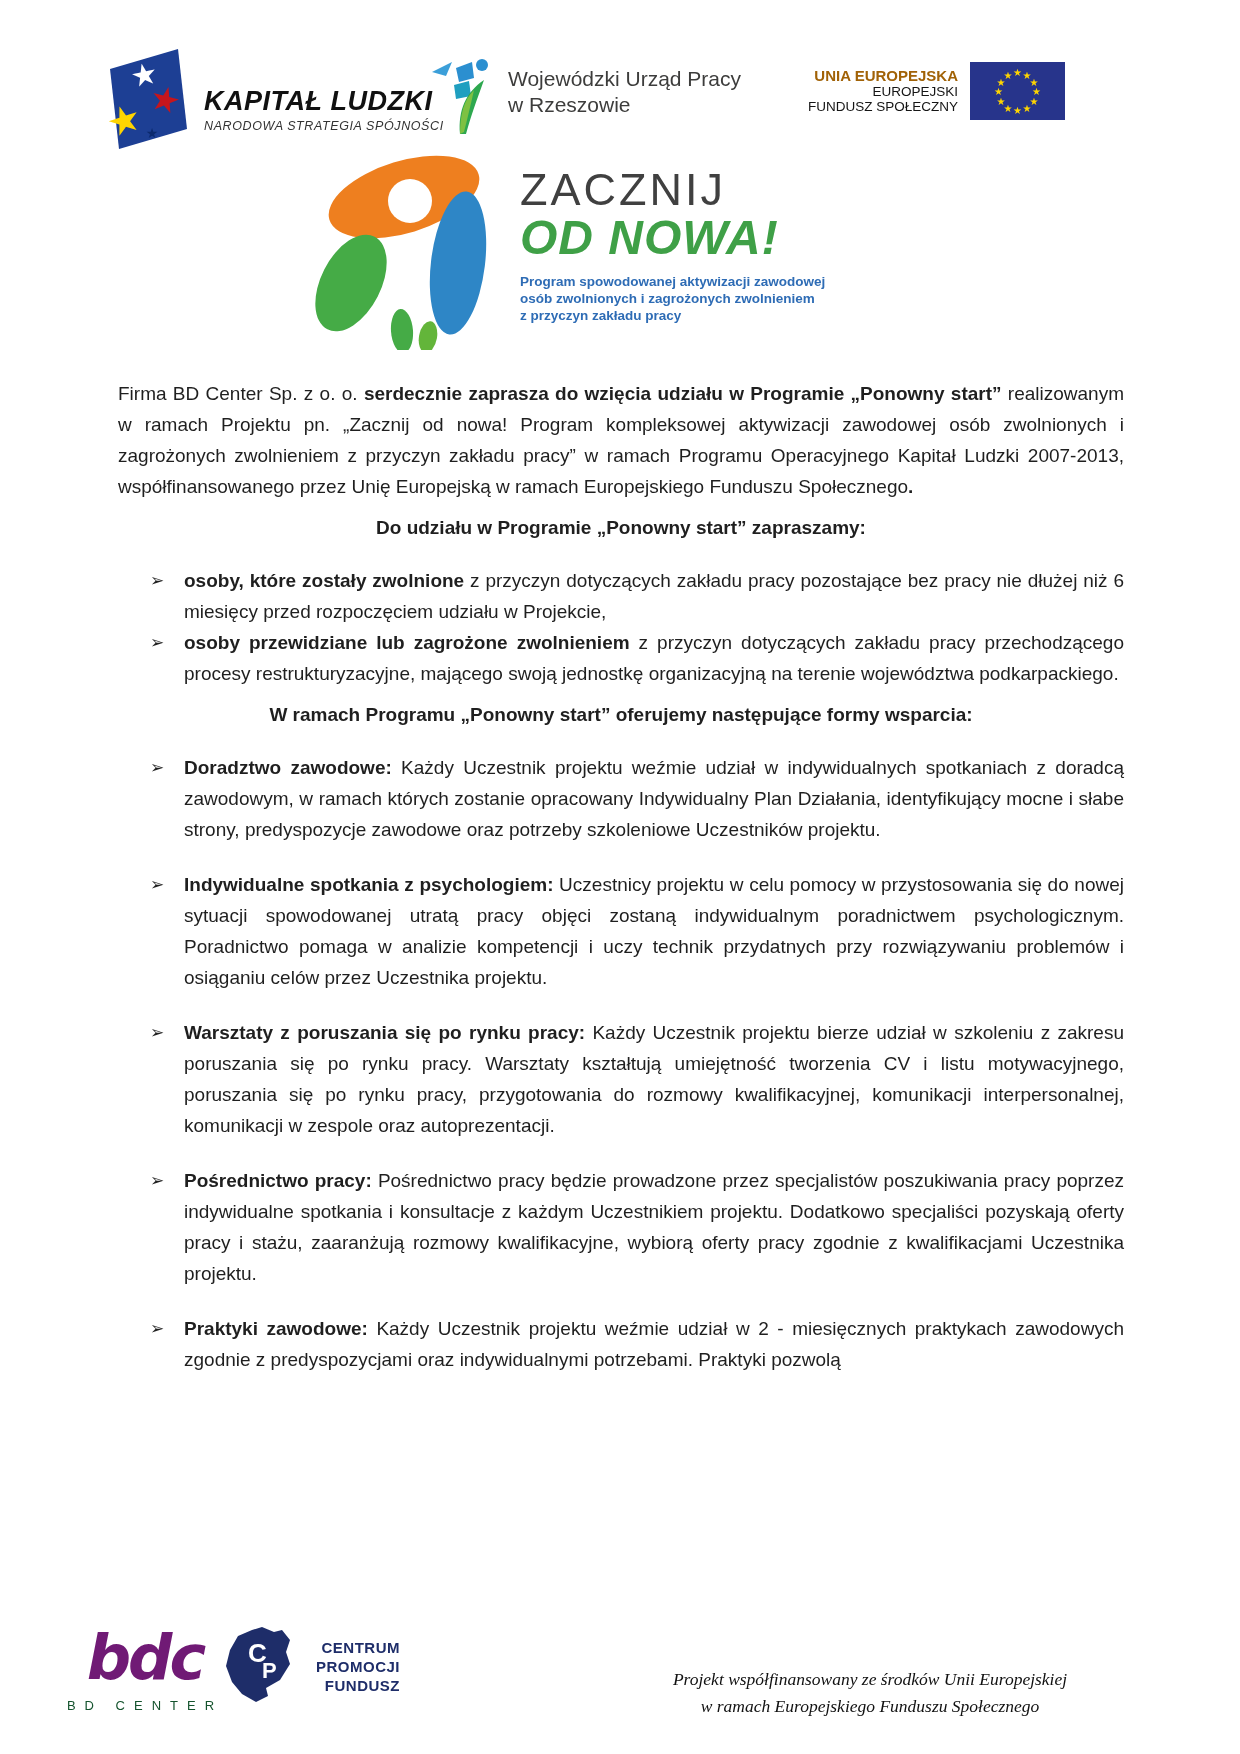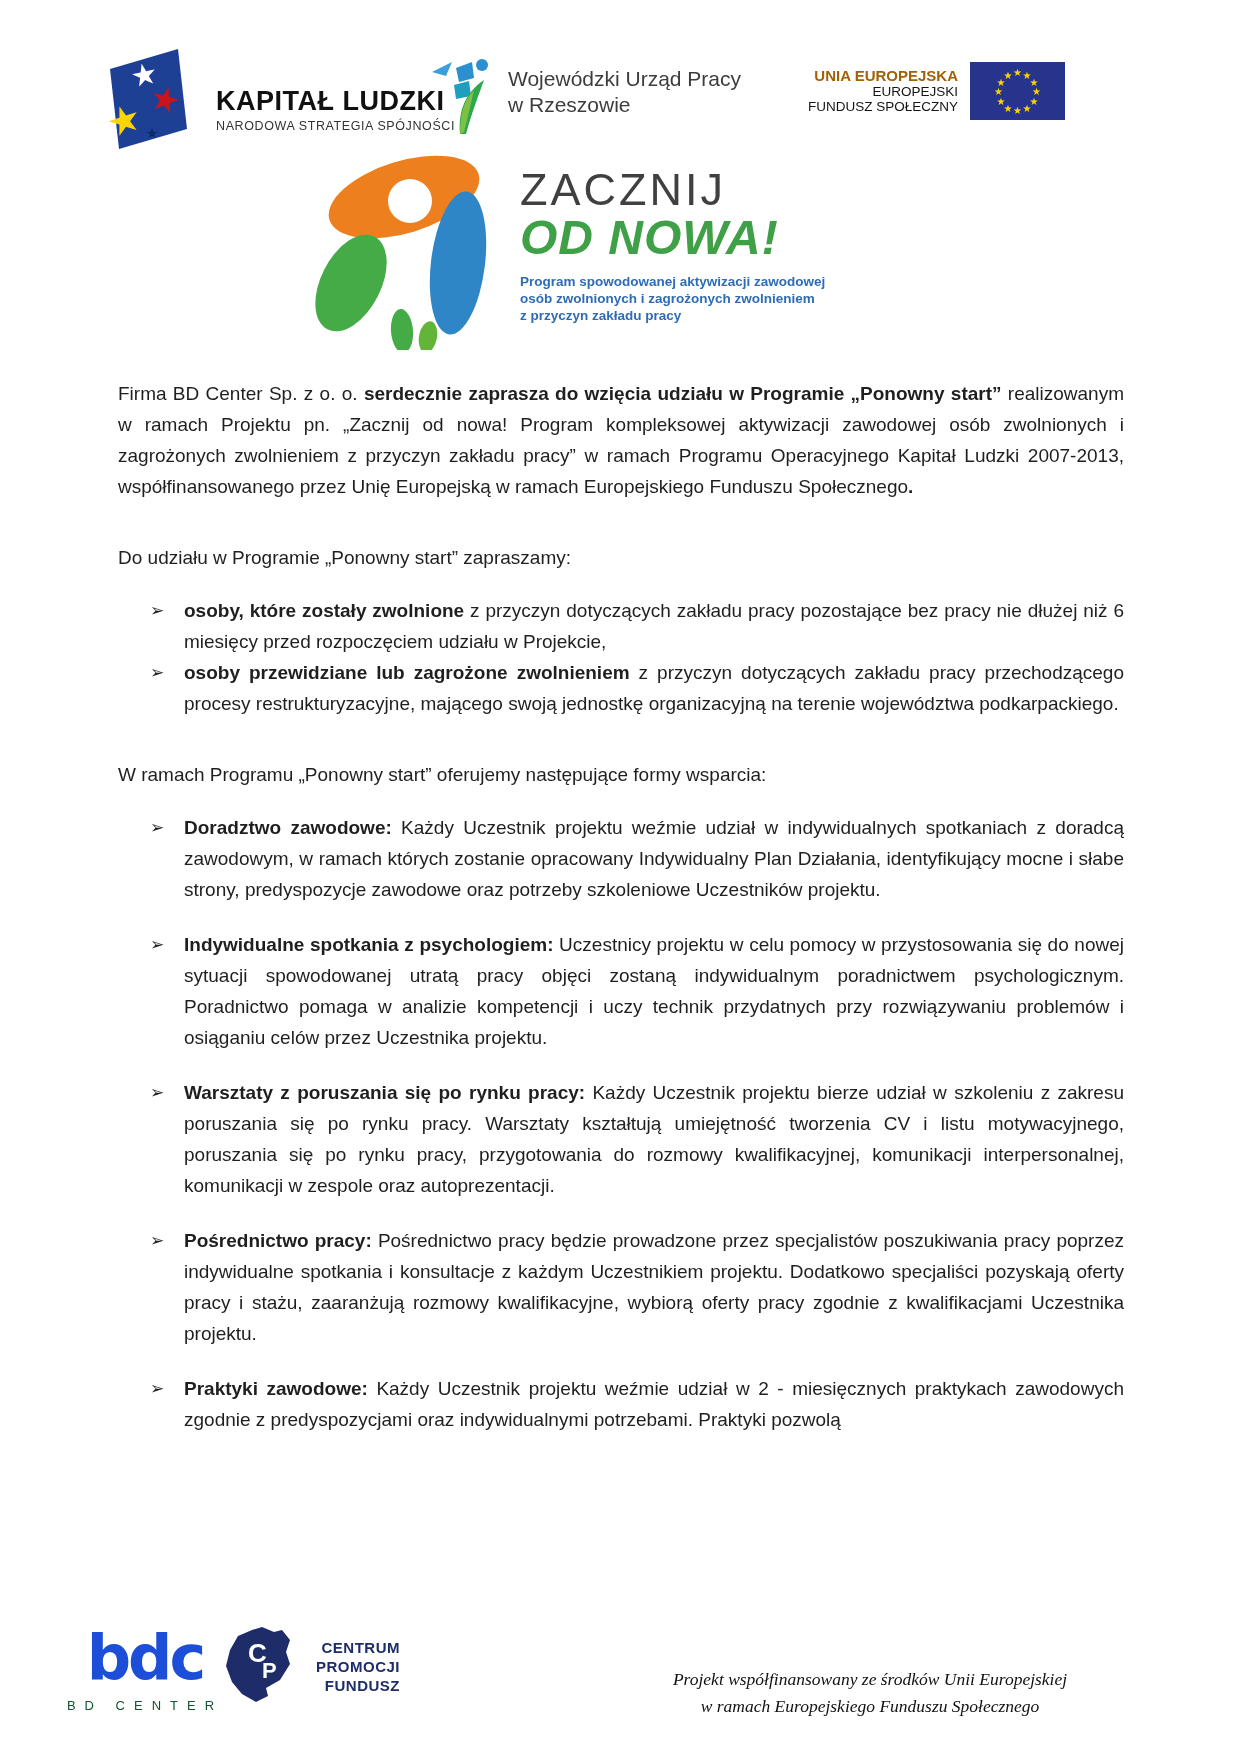--- a/index.html
+++ b/index.html
@@ -5,49 +5,49 @@
   * { margin:0; padding:0; box-sizing:border-box; }
   html,body { background:#888; }
   .page {
     position:relative; width:1240px; height:1754px; margin:0 auto;
     background:#ffffff; overflow:hidden;
     font-family:"Liberation Sans", sans-serif; color:#1f1f1f;
   }
   
   .header { position:absolute; top:0; left:0; width:100%; height:150px; }
   .kl-logo { position:absolute; left:100px; top:45px; display:flex; align-items:center; }
-  .kl-text { margin-left:24px; margin-top:18px; }
+  .kl-text { margin-left:12px; margin-top:18px;font-style:italic; }
   .kl-title { font-size:27px; font-weight:bold; letter-spacing:.5px; color:#111; }
   .kl-sub { font-size:12.5px; letter-spacing:.6px; color:#333; margin-top:2px; }
   .wup-logo { position:absolute; left:430px; top:52px; display:flex; align-items:flex-start; }
   .wup-text { margin-left:10px; margin-top:14px; font-size:21px; line-height:26px; color:#3d3d3c; }
   .eu-logo { position:absolute; left:740px; top:62px; display:flex; align-items:flex-start; }
   .eu-text { width:218px; text-align:right; margin-top:5px; }
   .eu-l1 { font-size:15px; font-weight:bold; color:#a16207; }
   .eu-l2, .eu-l3 { font-size:13.5px; color:#151515; margin-top:0; }
   .eu-flag { margin-left:12px; }
   
   .prog { position:absolute; left:306px; top:145px; display:flex; align-items:flex-start; }
   .prog-text { margin-left:14px; margin-top:22px; }
   .prog-t1 { font-size:45px; font-weight:normal; letter-spacing:3px; color:#404040; line-height:46px; }
   .prog-t2 { font-size:48px; font-weight:bold; font-style:italic; letter-spacing:1px; color:#3fa047; line-height:50px; }
   .prog-sub { margin-top:10px; font-size:13.5px; font-weight:bold; color:#2e6cb5; line-height:17px; }
   
   .main { position:absolute; left:118px; top:378px; width:1006px; font-size:19px; line-height:31px; }
   .para { text-align:justify; }
-  .h-bold { font-weight:normal; margin-top:40px; }
+  .h-bold { font-weight:bold; margin-top:10px;text-align:center; }
   .blist { margin-top:22px; }
   .li { position:relative; padding-left:66px; text-align:justify; }
   .li .marker { position:absolute; left:32px; top:0; font-size:17px; }
   .blist-a .li { margin-bottom:0; }
   .blist-b .li { margin-bottom:24px; }
   
   .footer { position:absolute; left:0; top:1618px; width:100%; height:136px; }
   .bdc { position:absolute; left:55px; top:10px; width:180px; text-align:center; }
-  .bdc-word { font-size:62px; font-weight:bold; color:#1d4ed8; letter-spacing:-3px; line-height:60px; font-family:"DejaVu Sans", sans-serif; }
+  .bdc-word { font-size:62px; font-weight:bold; font-style:italic; color:#701a75; letter-spacing:-3px; line-height:60px; font-family:"DejaVu Sans", sans-serif; }
   .bdc-cap { font-size:13px; letter-spacing:9px; color:#14532d; margin-top:10px; }
   .cpb { position:absolute; left:222px; top:8px; display:flex; align-items:flex-start; }
   .cpb-text { margin-left:20px; margin-top:12px; text-align:right; font-size:15px; font-weight:bold; color:#1e2d69; line-height:19px; letter-spacing:.5px; }
   .eu-note { position:absolute; left:600px; top:48px; width:540px; text-align:center;
     font-family:"Liberation Serif", serif; font-style:italic; font-size:17.5px; line-height:27px; color:#111; }
 </style>
 </head>
 <body>
 
 <div class="page">

